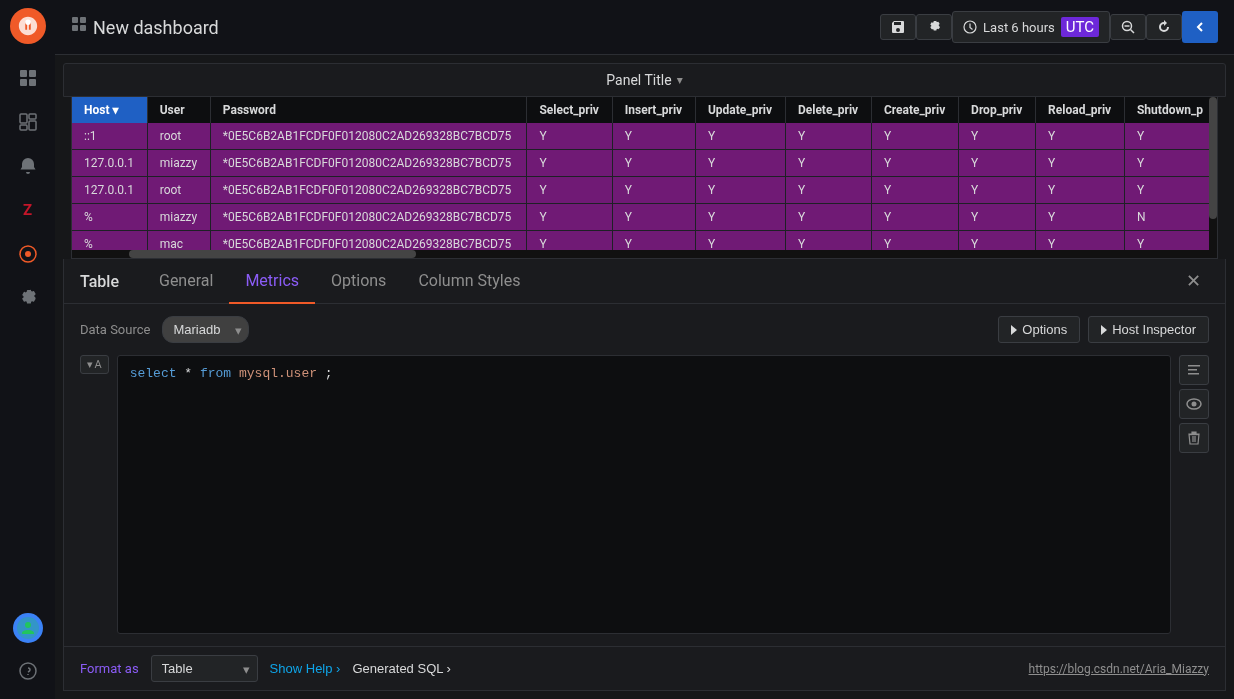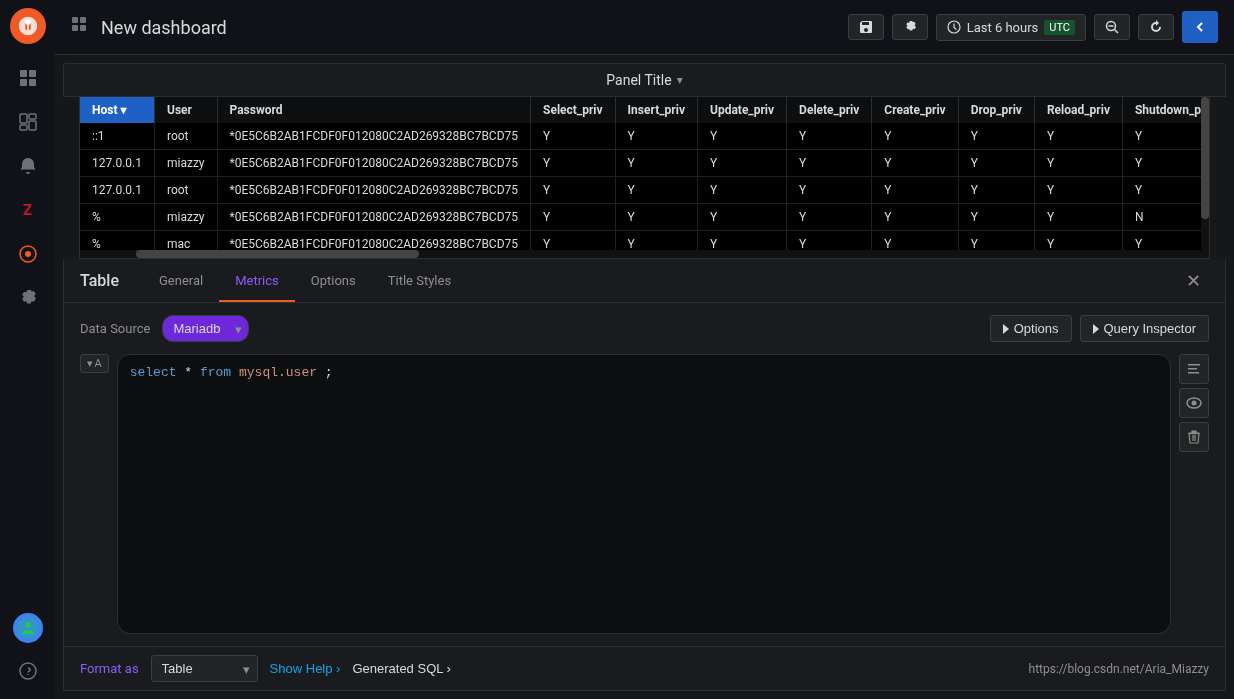--- a/index.html
+++ b/index.html
@@ -53,21 +53,20 @@
       overflow: hidden;
     }
 
     
     .topbar {
       height: 55px;
       background: #111217;
       display: flex;
       align-items: center;
       padding: 0 16px;
-      gap: 8px;
       border-bottom: 1px solid #2c2e33;
       flex-shrink: 0;
     }
     .topbar-apps-icon {
       color: #6e7277;
       font-size: 18px;
       margin-right: 4px;
     }
     .topbar-title {
       color: #d8d9da;
@@ -88,23 +87,23 @@
     .topbar-time {
       background: #222426;
       border: 1px solid #3a3d42;
       border-radius: 3px;
       padding: 5px 10px;
       display: flex; align-items: center; gap: 6px;
       color: #d8d9da;
       cursor: pointer;
     }
     .utc-badge {
-      background: #14532d;
+      background: #6d28d9;
       color: #fff;
-      font-size: 11px;
+      font-size: 15px;
       padding: 1px 5px;
       border-radius: 2px;
     }
     .topbar-back {
       background: #1f60c4;
       border: none;
       color: #fff;
       border-radius: 3px;
       width: 36px; height: 32px;
       display: flex; align-items: center; justify-content: center;
@@ -132,24 +131,24 @@
     }
     .panel-title {
       color: #d8d9da;
       font-size: 14px;
       display: flex; align-items: center; gap: 5px;
     }
     .panel-title-caret { color: #8e8e8e; font-size: 12px; }
 
     
     .data-table-container {
-      background: #000000;
+      background: #701a75;
       border: 1px solid #2c2e33;
       border-top: none;
-      margin: 0 24px;
+      margin: 0 16px;
       overflow: hidden;
       flex-shrink: 0;
       position: relative;
     }
     .data-table {
       width: 100%;
       border-collapse: collapse;
       font-size: 12px;
     }
     .data-table th {
@@ -229,21 +228,21 @@
       font-weight: 500;
       padding: 12px 16px 12px 0;
       margin-right: 8px;
     }
     .tab {
       padding: 12px 16px;
       cursor: pointer;
       color: #8e8e8e;
       border-bottom: 2px solid transparent;
       margin-bottom: -1px;
-      font-size: 13px;
+      font-size: 16px;
     }
     .tab.active { color: #8b5cf6; border-bottom-color: #f05a28; }
     .close-panel {
       margin-left: auto;
       background: none;
       border: none;
       color: #8e8e8e;
       font-size: 18px;
       cursor: pointer;
       padding: 8px;
@@ -262,21 +261,21 @@
       align-items: center;
       gap: 12px;
       margin-bottom: 12px;
       flex-shrink: 0;
     }
     .datasource-label {
       color: #8e8e8e;
       font-size: 13px;
     }
     .datasource-select {
-      background: #6d28d9;
+      background: #404040;
       border: 1px solid #3a3d42;
       color: #d8d9da;
       border-radius: 11px;
       padding: 5px 28px 5px 10px;
       font-size: 13px;
       cursor: pointer;
       appearance: none;
       -webkit-appearance: none;
       position: relative;
     }
@@ -331,21 +330,21 @@
       border-radius: 3px;
       padding: 2px 6px;
       font-size: 11px;
       cursor: pointer;
       display: flex; align-items: center; gap: 2px;
     }
     .query-editor-box {
       flex: 1;
       background: #0d0e10;
       border: 1px solid #2c2e33;
-      border-radius: 13px;
+      border-radius: 3px;
       padding: 10px 12px;
       font-family: 'Courier New', Courier, monospace;
       font-size: 13px;
       color: #d8d9da;
       overflow: auto;
     }
     .query-editor-box .kw { color: #569cd6; }
     .query-editor-box .op { color: #d8d9da; }
     .query-editor-box .val { color: #ce9178; }
     .query-actions {
@@ -412,20 +411,21 @@
       border: none;
       color: #d8d9da;
       font-size: 13px;
       cursor: pointer;
       display: flex; align-items: center; gap: 3px;
     }
     .bottom-right {
       margin-left: auto;
       color: #8e8e8e;
       font-size: 12px;
+      text-decoration: underline;
     }
   </style>
 </head>
 <body>
 
 <div class="sidebar">
   <div class="sidebar-logo">
     <svg viewBox="0 0 24 24" fill="white">
         <circle cx="12" cy="8" r="3"></circle>
         <path d="M12 2C6.48 2 2 6.48 2 12s4.48 10 10 10 10-4.48 10-10S17.52 2 12 2zm-1 14H9V8h2v8zm4 0h-2V8h2v8z" fill="white" opacity="0.8"></path>
@@ -632,41 +632,41 @@
       </div>
     </div>
 
     <div class="edit-panel">
 
       <div class="tabs-bar">
         <span class="tabs-title">Table</span>
         <div class="tab">General</div>
         <div class="tab active">Metrics</div>
         <div class="tab">Options</div>
-        <div class="tab">Title Styles</div>
+        <div class="tab">Column Styles</div>
         <button class="close-panel">✕</button>
       </div>
 
       <div class="query-area">
 
         <div class="datasource-row">
           <span class="datasource-label">Data Source</span>
           <div class="datasource-select-wrap">
             <select class="datasource-select">
               <option>Mariadb</option>
             </select>
           </div>
           <div class="datasource-right">
             <button class="options-btn">
               <span class="triangle-right"></span>
               <span>Options</span>
             </button>
             <button class="query-inspector-btn">
               <span class="triangle-right"></span>
-              <span>Query Inspector</span>
+              <span>Host Inspector</span>
             </button>
           </div>
         </div>
 
         <div class="query-editor-wrap">
           <div class="query-label">
             <div class="query-collapse">
               <span>▾</span>
               <span>A</span>
             </div>

